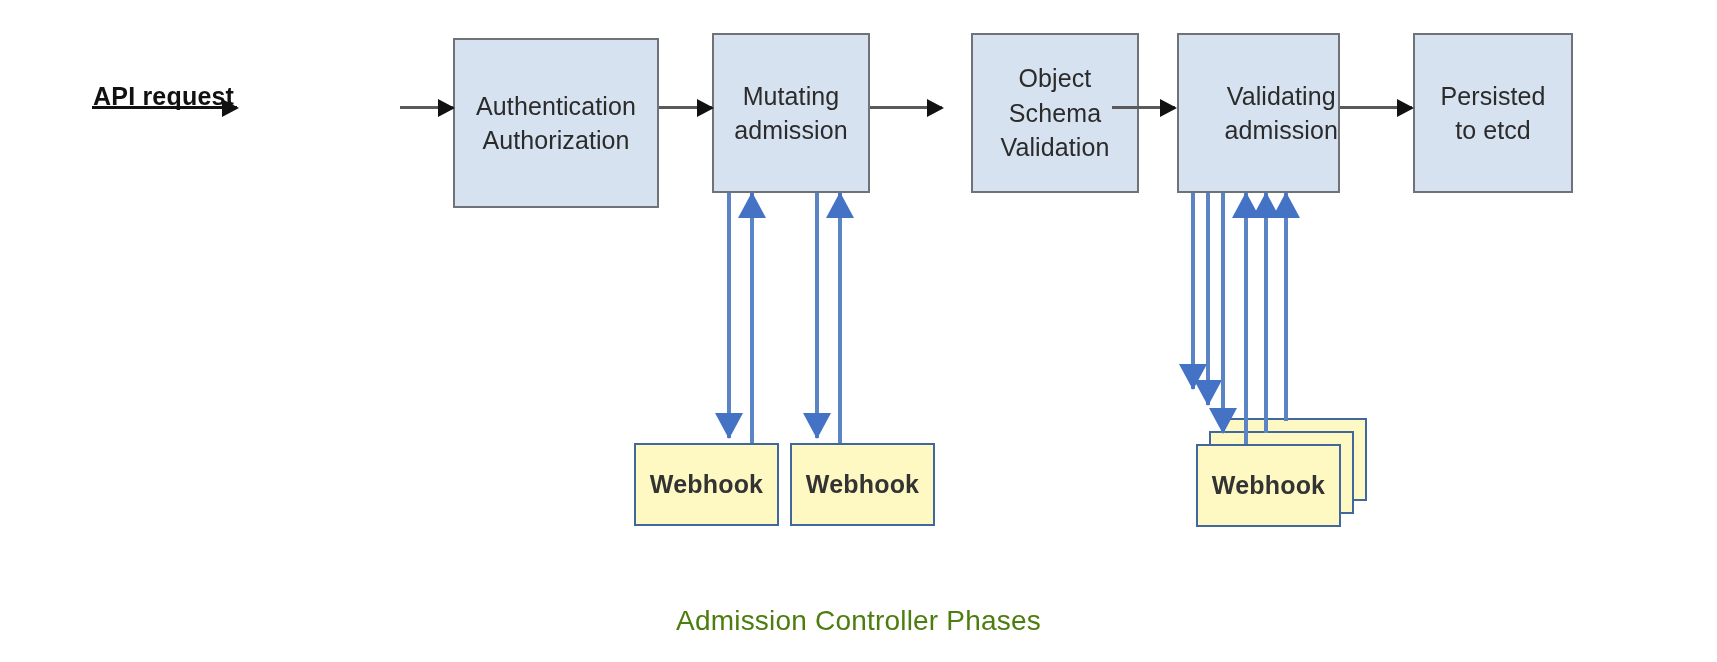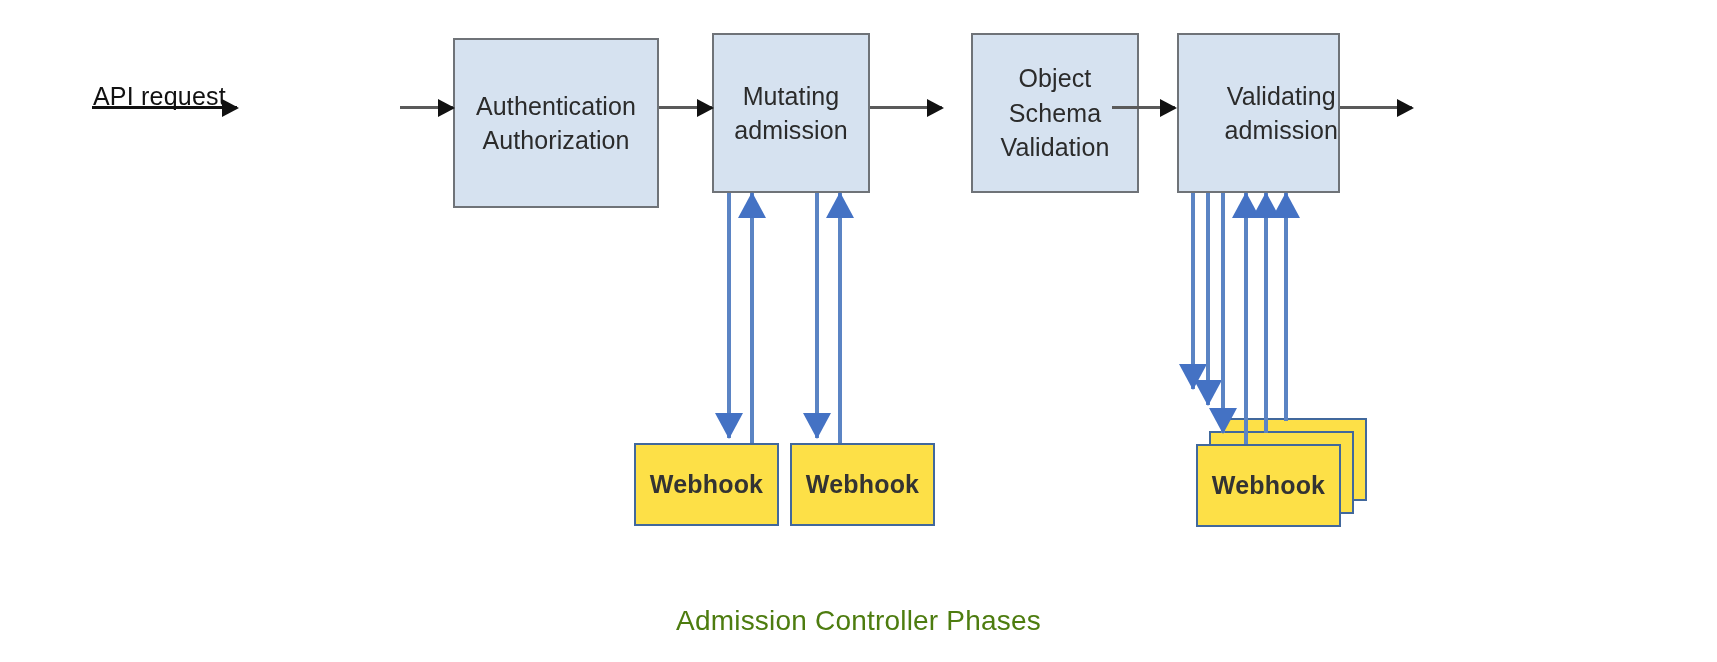--- a/index.html
+++ b/index.html
@@ -34,21 +34,21 @@
     font-size: 25px;
     line-height: 1.38;
     letter-spacing: .1px;
   }
   .pbox .lbl { display: block; white-space: pre-line; }
 
   
   .wbox {
     position: absolute;
     box-sizing: border-box;
-    background: #fde047;
+    background: #fef9c3;
     border: 2px solid #41689c;
     display: flex;
     align-items: center;
     justify-content: center;
     color: #333333;
     font-size: 25px;
     font-weight: bold;
     letter-spacing: .2px;
   }
   .wbox.stacked-back { z-index: 2; }
@@ -72,21 +72,21 @@
     border-top: 9px solid transparent;
     border-bottom: 9px solid transparent;
     border-left: 17px solid #111111;
   }
   .harrow.entry { background: #111111; height: 3px; }
 
   
   .entry-label {
     position: absolute;
     font-size: 25px;
-    font-weight: normal;
+    font-weight: bold;
     color: #111111;
     white-space: nowrap;
     letter-spacing: .2px;
   }
 
   
   .varrow {
     position: absolute;
     width: 4px;
     background: #5b84c4;
@@ -153,20 +153,24 @@
 
   <div class="harrow" style="left:1112px; top:106px; width:63px;"></div>
 
   <div class="pbox" style="left:1177px; top:33px; width:163px; height:160px;justify-content:flex-end;">
     <span class="lbl">Validating
 admission</span>
   </div>
 
   <div class="harrow" style="left:1340px; top:106px; width:72px;"></div>
 
+  <div class="pbox" style="left:1413px; top:33px; width:160px; height:160px;">
+    <span class="lbl">Persisted
+to etcd</span>
+  </div>
 
   <div class="varrow down" style="left:727px; top:193px; height:245px;">
     <span class="head"></span>
   </div>
   <div class="varrow up" style="left:750px; top:193px; height:250px;">
     <span class="head"></span>
   </div>
 
   <div class="varrow down" style="left:815px; top:193px; height:245px;">
     <span class="head"></span>

